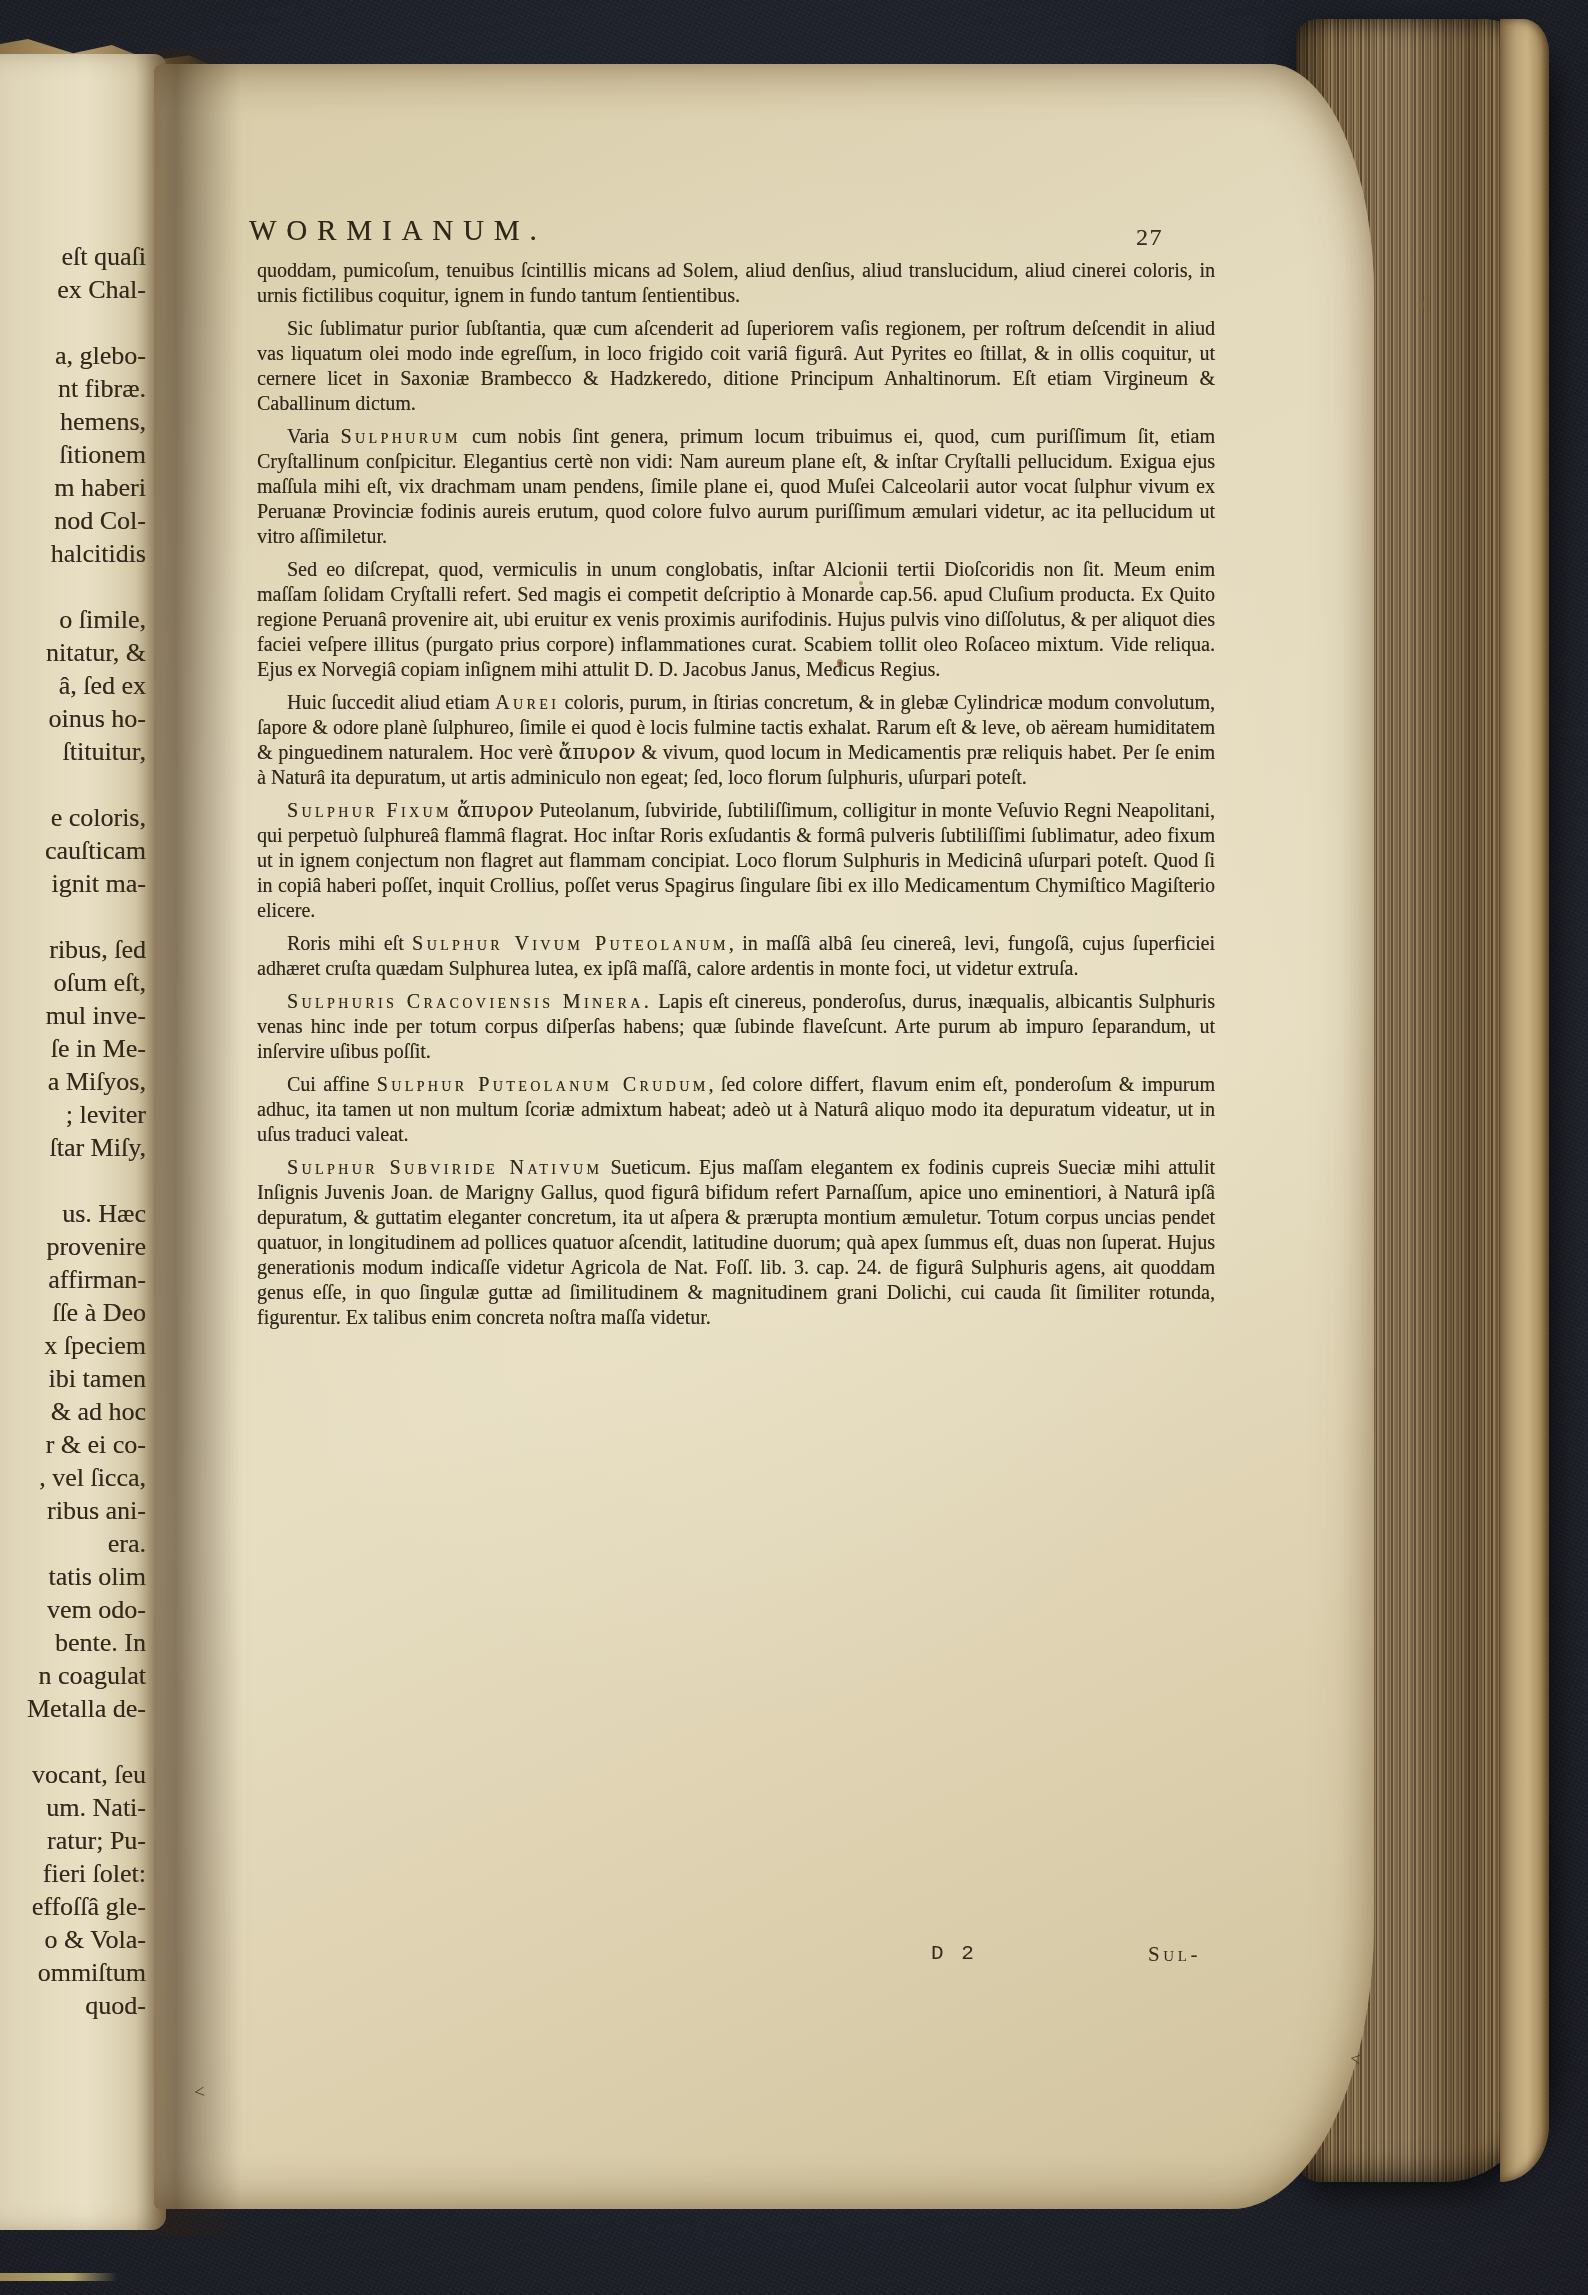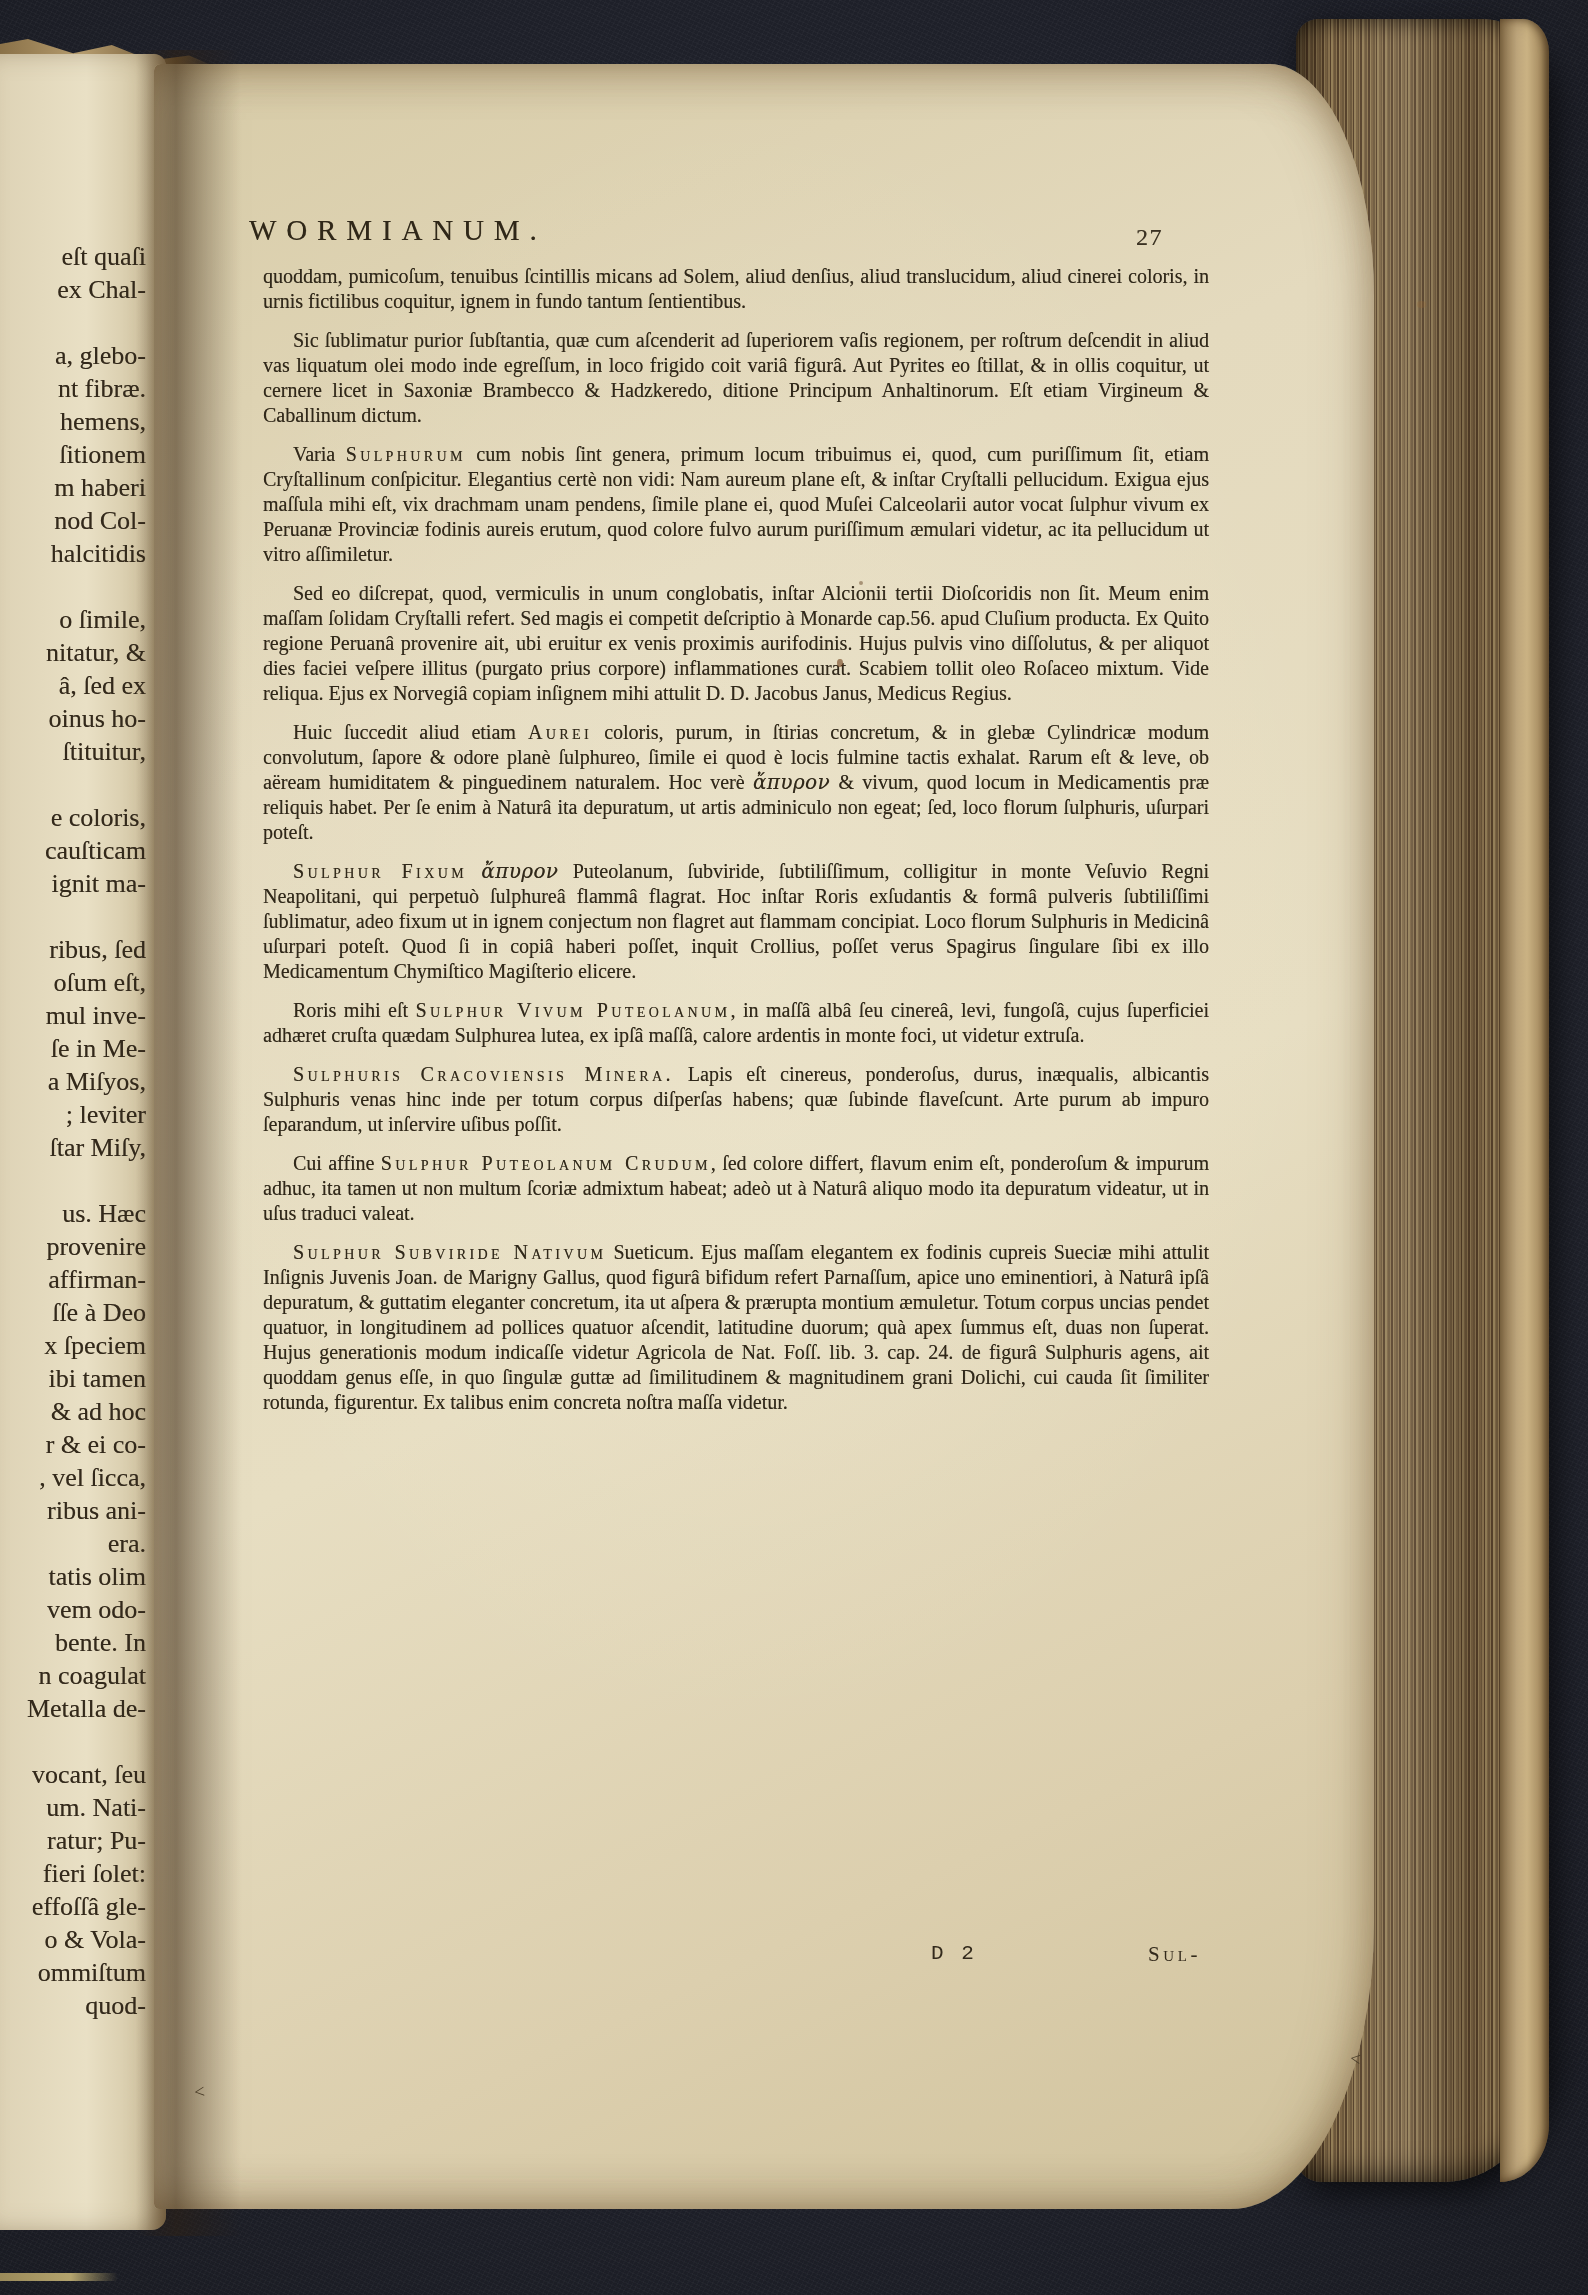--- a/index.html
+++ b/index.html
@@ -75,24 +75,24 @@
   }
   .page-number{
     position:absolute;top:160px;left:967px;font-size:24px;color:#3a3122;
     letter-spacing:0.06em;text-shadow:0.2px 0.2px 0.4px rgba(45,34,18,0.4);margin-left:15px;
   }
   .text-block{
     position:absolute;top:186px;left:95px;width:974px;
     font-size:20px;line-height:25px;text-align:justify;color:#30281a;
     text-shadow:0.2px 0.2px 0.3px rgba(42,32,16,0.5);
   }
-  .para{margin:14px;}
+  .para{margin:8px;}
   .para.indent{text-indent:30px;}
   .sc{font-variant:small-caps;letter-spacing:0.17em;}
-  .greek{font-family:"DejaVu Serif",serif;font-style:italic;letter-spacing:0.02em;}
+  .greek{font-family:"DejaVu Serif",serif;letter-spacing:0.02em;}
   .sig-line{position:absolute;top:1878px;left:95px;width:974px;height:33px;font-size:21px;color:#332a1c;}
   .sig-mark{position:absolute;left:682px;letter-spacing:0.12em;font-family:Liberation Mono, monospace;}
   .catchword{position:absolute;left:899px;}
   .pen-mark{position:absolute;font-size:19px;color:#4a3e2a;}
   .pen-mark.m1{left:1350px;top:2048px;transform:rotate(8deg);}
   .pen-mark.m2{left:194px;top:2081px;transform:rotate(-6deg);}
   .stain{position:absolute;border-radius:50%;}
   .stain.s1{left:683px;top:595px;width:5.5px;height:8.3px;background:rgba(112,64,26,0.6);}
   .stain.s2{left:705px;top:517px;width:3.9px;height:3.9px;background:rgba(90,55,25,0.45);}
   .stain.s3{left:1263px;top:237px;width:8.8px;height:6.6px;background:rgba(150,105,55,0.28);}

